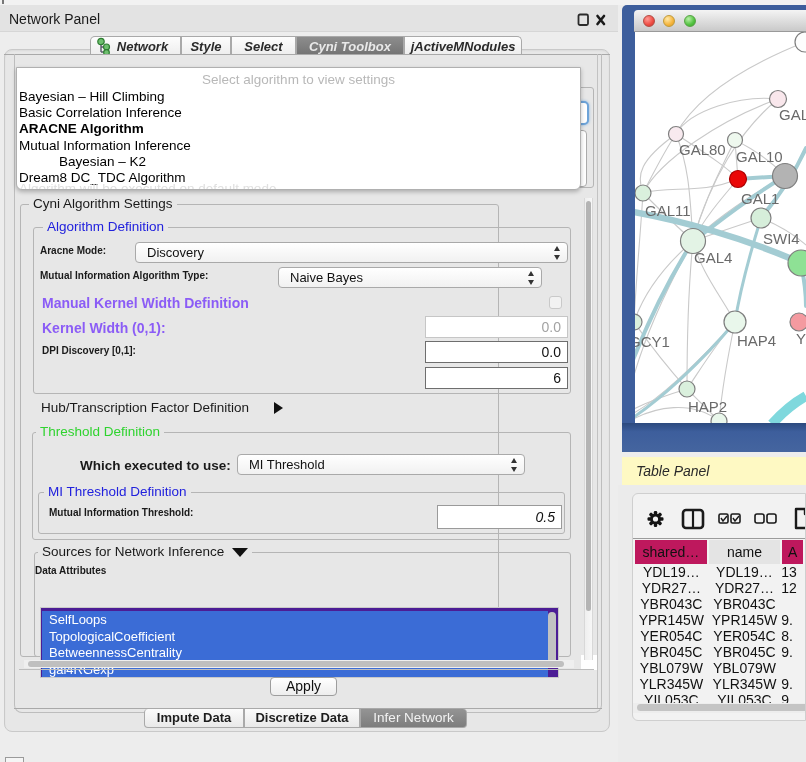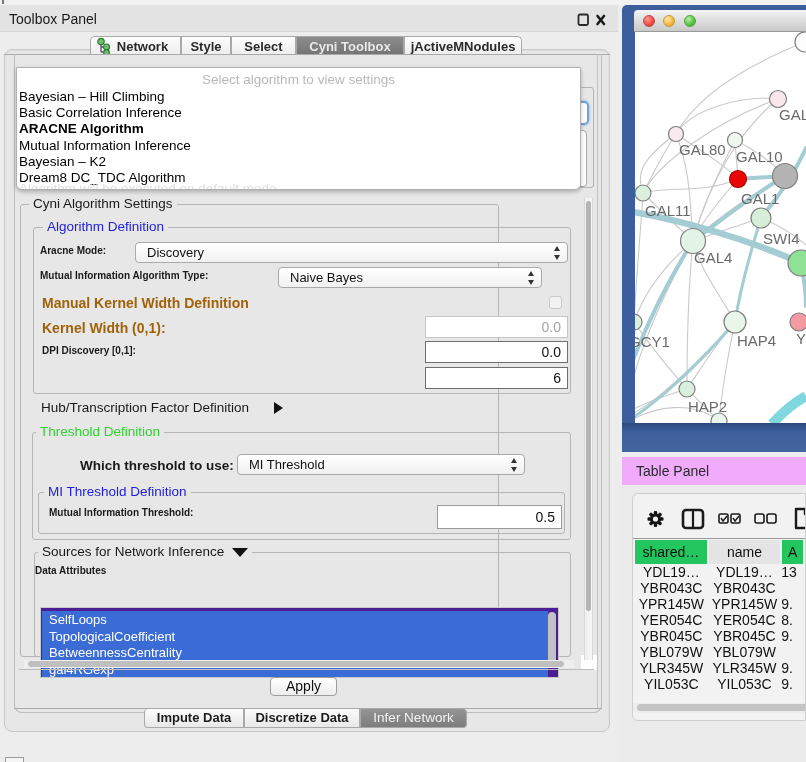--- a/index.html
+++ b/index.html
@@ -7,34 +7,34 @@
 body { font-family:"Liberation Sans", sans-serif; background:#ededed; position:relative; }
 #page { position:absolute; left:0; top:0; width:806px; height:762px; }
 .abs { position:absolute; }
 
 
 #titlebar { left:0; top:5px; width:618px; height:27px; background:#e3e3e3; border-bottom:1px solid #d6d6d6; }
 #titlebar .t { position:absolute; left:9px; top:6px; font-size:14px; color:#1a1a1a; }
 #outerbox { left:4px; top:49px; width:606px; height:683px; background:#e7e7e7; border:1px solid #c9c9c9; border-radius:8px; box-shadow: inset 0 1px 2px rgba(0,0,0,0.06); }
 
 
-.tab { position:absolute; top:36px; height:19px; background:linear-gradient(#fdfdfd,#ededed); border:1px solid #a9a9a9; border-bottom:none; font-size:13px; font-weight:bold; color:#2a2a2a; text-align:center; line-height:19px; }
+.tab { position:absolute; top:36px; height:19px; background:linear-gradient(#fdfdfd,#ededed); border:1px solid #a9a9a9; border-bottom:none; font-size:13px; font-weight:bold; color:#2a2a2a; text-align:center; line-height:19px;font-style:italic; }
 .tab.first { border-radius:5px 0 0 0; }
 .tab.last  { border-radius:0 5px 0 0; }
 .tab.sel { background:linear-gradient(#8d8d8d,#737373); color:#e9e9e9; }
 #tabline { left:4px; top:54px; width:606px; height:1px; background:#a9a9a9; }
 
 
 .grp { position:absolute; border:1px solid #b5b5b5; border-radius:3px; }
 .grp .gt { position:absolute; top:-9px; left:8px; background:#e7e7e7; padding:0 4px; font-size:13.5px; color:#1a1a1a; white-space:nowrap; }
 .blue .gt { color:#2121dd; }
 .green .gt { color:#2fd32f; }
 
 .lbl { position:absolute; font-size:10px; font-weight:bold; color:#1a1a1a; white-space:nowrap; }
-.lblg { position:absolute; font-size:14px; font-weight:bold; color:#a16207; white-space:nowrap; }
+.lblg { position:absolute; font-size:14px; font-weight:bold; color:#8b5cf6; white-space:nowrap; }
 .combo { position:absolute; height:21px; background:linear-gradient(#ffffff,#f1f1f1); border:1px solid #a9a9a9; border-radius:4px; font-size:13px; color:#111; line-height:19px; padding-left:11px; }
 .combo .arr { position:absolute; right:6px; top:2px; width:8px; height:16px; }
 .fld { position:absolute; height:22px; background:#fff; font-size:14px; color:#111; text-align:right; line-height:20px; padding-right:6px; }
 .fld.dis { border:1px solid #c6c6c6; color:#a3a3a3; }
 .fld.en { border:1px solid #6e6e6e; }
 
 
 .vsb { position:absolute; background:linear-gradient(90deg,#efefef,#f7f7f7); border-left:1px solid #d8d8d8; border-right:1px solid #d8d8d8; }
 .vsb .th { position:absolute; left:1px; right:1px; background:#b4b4b4; border-radius:4px; }
 .hsb { position:absolute; background:#efefef; }
@@ -49,38 +49,38 @@
 #popup .hd { position:absolute; top:4px; left:0; width:100%; text-align:center; font-size:13.5px; color:#b8b8b8; }
 #popup .it { position:absolute; left:2px; font-size:13.5px; color:#000; white-space:nowrap; }
 
 
 #netwin { left:622px; top:5px; width:184px; height:447px; background:#3d5e9c; border-radius:5px 0 0 5px; }
 #nettitle { left:634px; top:10px; width:172px; height:22px; background:linear-gradient(#f4f4f4,#c9c9c9); border-bottom:1px solid #9a9a9a; border-radius:4px 0 0 0; }
 .light { position:absolute; top:15px; width:12px; height:12px; border-radius:50%; }
 #netview { left:635px; top:32px; width:171px; height:391px; background:#ffffff; overflow:hidden; }
 #netframe-b { left:622px; top:423px; width:184px; height:29px; background:linear-gradient(#2c4a7e,#3d5e9c 30%,#45659f); }
 
-#tpbar { left:622px; top:457px; width:184px; height:28px; background:#f0abfc; }
+#tpbar { left:622px; top:457px; width:184px; height:28px; background:#fef9c3;font-style:italic; }
 #tpbar .t { position:absolute; left:14px; top:6px; font-size:14px; color:#2a2a2a; }
 #tpbelow { left:618px; top:485px; width:188px; height:277px; background:#ebebeb; }
 #tablebox { left:632px; top:493px; width:174px; height:228px; background:#f2f2f2; border:1px solid #cfcfcf; border-radius:6px 0 0 6px; overflow:hidden; }
 
 table.tt { border-collapse:collapse; position:absolute; left:2px; top:46px; font-size:14px; color:#111; }
 table.tt th { font-weight:normal; height:24px; }
 table.tt td { text-align:center; height:16px; padding:0; white-space:nowrap; overflow:hidden; }
 table.tt th { border-right:2px solid #f2f2f2; }
-table.tt th.b { background:#22c55e;margin-left:6px; }
+table.tt th.b { background:#be185d;margin-left:6px; }
 table.tt th.g { background:#e4e4e4; }
 </style>
 </head>
 <body>
 <div id="page">
 
   <div class="abs" id="titlebar">
-      <div class="t">Toolbox Panel</div>
+      <div class="t">Network Panel</div>
     </div>
   <svg class="abs" style="left:577px;top:13px;width:32px;height:14px;" viewBox="0 0 32 14">
     <rect x="1.5" y="1.5" width="9.5" height="10.5" rx="1.5" fill="none" stroke="#2b2b2b" stroke-width="1.8"></rect>
     <path d="M20.5 3 L27 11 M27 3 L20.5 11" stroke="#1a1a1a" stroke-width="2.6" stroke-linecap="round"></path>
   </svg>
 
   <div class="abs" id="outerbox"></div>
 
   <div class="tab first" style="left:90px; width:91px;"><span style="margin-left:14px;">Network</span></div>
   <svg class="abs" style="left:96px;top:37px;width:15px;height:17px;" viewBox="0 0 15 17">
@@ -130,32 +130,32 @@
   <div class="fld en" style="left:425px; top:367px; width:143px;">6</div>
 
   <div class="abs" style="left:41px;top:400px;font-size:13.5px;color:#1a1a1a;">Hub/Transcription Factor Definition</div>
   <svg class="abs" style="left:272px;top:401px;width:12px;height:14px;" viewBox="0 0 12 14">
       <path d="M2 1 L11 7 L2 13 Z" fill="#111"></path>
     </svg>
 
   <div class="grp green" style="left:32px; top:432px; width:539px; height:108px;">
     <div class="gt" style="left:3px;">Threshold Definition</div>
   </div>
-  <div class="lbl" style="left:80px; top:458px; font-size:13.5px;">Which threshold to use:</div>
+  <div class="lbl" style="left:80px; top:458px; font-size:13.5px;">Which executed to use:</div>
   <div class="combo" style="left:237px; top:454px; width:288px;">MI Threshold
     <svg class="arr" viewBox="0 0 8 16">
         <path d="M4 1 L7 6 L1 6 Z" fill="#333"></path>
         <path d="M4 15 L7 10 L1 10 Z" fill="#333"></path>
       </svg>
   </div>
   <div class="grp blue" style="left:38px; top:492px; width:527px; height:42px;">
     <div class="gt" style="left:5px;">MI Threshold Definition</div>
   </div>
   <div class="lbl" style="left:49px; top:507px;">Mutual Information Threshold:</div>
-  <div class="fld" style="left:437px; top:505px; width:125px; height:24px; line-height:22px; border:1px solid #9a9a9a;">0.5</div>
+  <div class="fld" style="left:437px; top:505px; width:125px; height:24px; line-height:22px; border:1px solid #9a9a9a;font-style:italic;">0.5</div>
 
   <div class="grp" style="left:34px; top:552px; width:537px; height:105px;">
     <div class="gt" style="left:3px;">Sources for Network Inference <span style="display:inline-block;width:0;height:0;border-left:8px solid transparent;border-right:8px solid transparent;border-top:9px solid #111;vertical-align:middle;margin-left:4px;"></span></div>
   </div>
   <div class="lbl" style="left:35px; top:565px;">Data Attributes</div>
   <div class="abs" style="left:40px;top:584px;width:519px;height:71px;background:#4c1d95;border:1px solid #c9c9c9;overflow:hidden;margin-top:23px;">
     <div style="position:absolute;left:1px;top:3px;width:506px;height:66px;background:#3b6cd6;"></div>
     <div style="position:absolute;left:8px;top:4px;font-size:13px;color:#fff;line-height:16.5px;">SelfLoops<br>TopologicalCoefficient<br>BetweennessCentrality<br>gal4RGexp</div>
     <div style="position:absolute;right:2px;top:4px;width:8px;height:55px;background:#c2c2c2;border-radius:4px;"></div>
   </div>
@@ -179,21 +179,21 @@
   <div class="abs" style="left:5px;top:757px;width:19px;height:10px;background:#f5f5f5;border:1px solid #9a9a9a;"></div>
   <div class="abs" style="left:0;top:0;width:806px;height:5px;background:#f2f2f2;"></div>
   <div class="abs" style="left:2px;top:0px;width:2px;height:4px;background:#777;"></div>
 
   <div class="abs" id="popup">
     <div class="hd">Select algorithm to view settings</div>
     <div class="it" style="top:21px;">Bayesian – Hill Climbing</div>
     <div class="it" style="top:37px;">Basic Correlation Inference</div>
     <div class="it" style="top:53px; font-weight:bold;">ARACNE Algorithm</div>
     <div class="it" style="top:70px;">Mutual Information Inference</div>
-    <div class="it" style="top:86px;">Bayesian – K2</div>
+    <div class="it" style="top:86px;margin-left:40px;">Bayesian – K2</div>
     <div class="it" style="top:102px;">Dream8 DC_TDC Algorithm</div>
     <div class="it" style="top:113px; color:#e0e0e0;">Algorithm will be executed on default mode</div>
   </div>
 
   <div class="abs" id="netwin"></div>
   <div class="abs" id="nettitle"></div>
   <div class="light" style="left:643px;background:radial-gradient(circle at 35% 30%, #ff9a94, #ee4b42 60%, #c33931);border:1px solid #b34b42;"></div>
   <div class="light" style="left:663px;background:radial-gradient(circle at 35% 30%, #ffe9a8, #f5b43c 60%, #d99a27);border:1px solid #c09b3a;"></div>
   <div class="light" style="left:684px;background:radial-gradient(circle at 35% 30%, #b9f0a8, #52c240 60%, #3da32e);border:1px solid #56a344;"></div>
 
@@ -310,20 +310,25 @@
             <th class="b" style="width:75px;">shared…</th>
             <th class="g" style="width:76px;">name</th>
             <th class="b" style="width:25px;">A</th>
           </tr>
       <tr>
             <td>YDL19…</td>
             <td>YDL19…</td>
             <td style="text-align:left;">13</td>
           </tr>
       <tr>
+            <td>YDR27…</td>
+            <td>YDR27…</td>
+            <td style="text-align:left;">12</td>
+          </tr>
+      <tr>
             <td>YBR043C</td>
             <td>YBR043C</td>
             <td></td>
           </tr>
       <tr>
             <td>YPR145W</td>
             <td>YPR145W</td>
             <td style="text-align:left;">9.</td>
           </tr>
       <tr>

